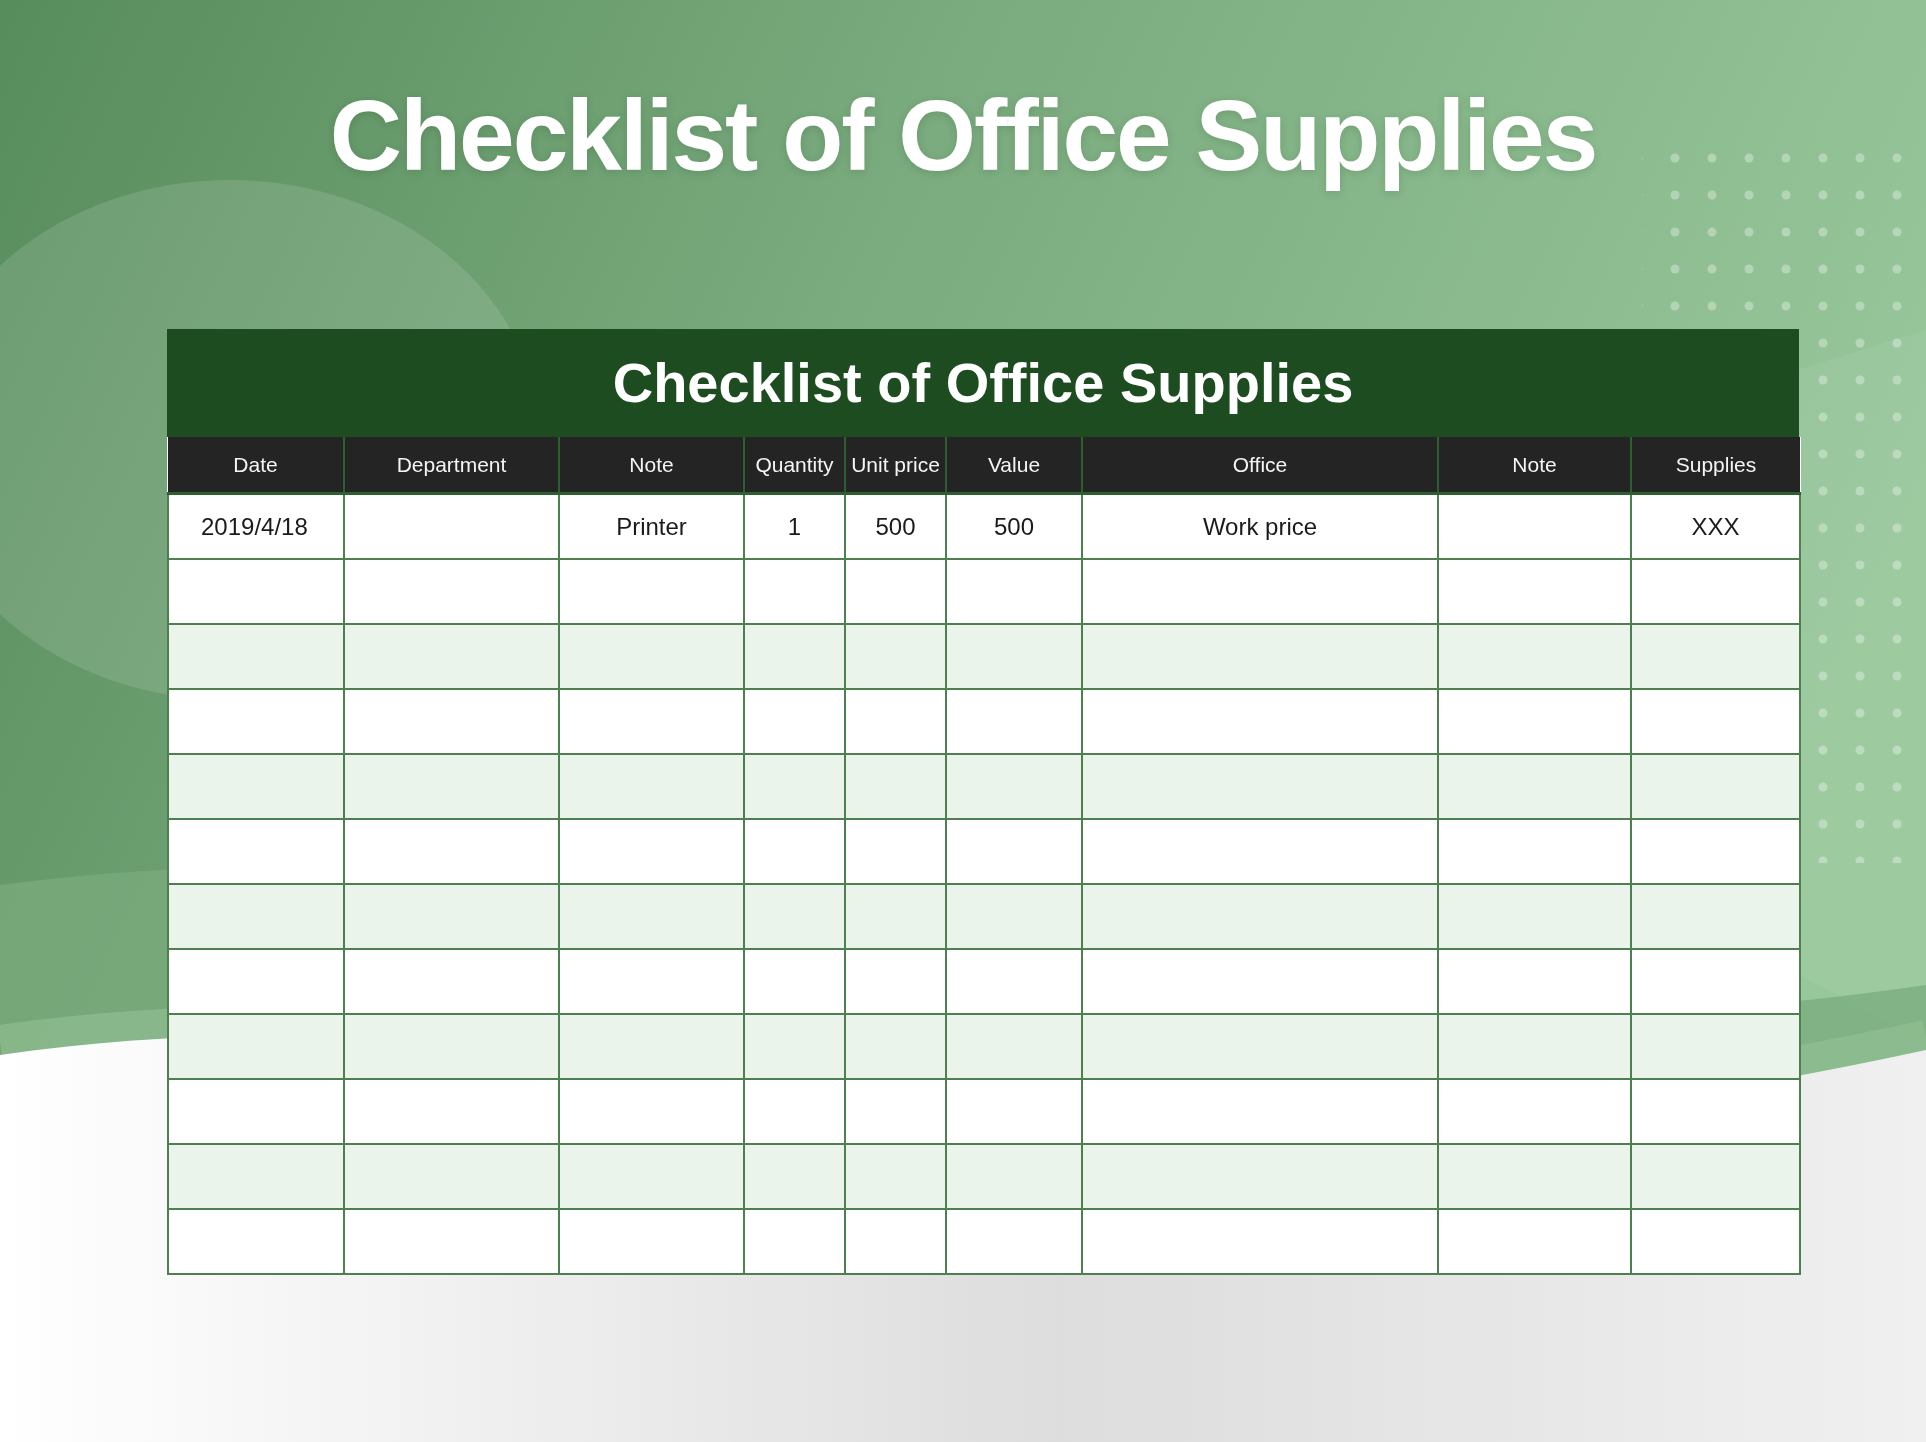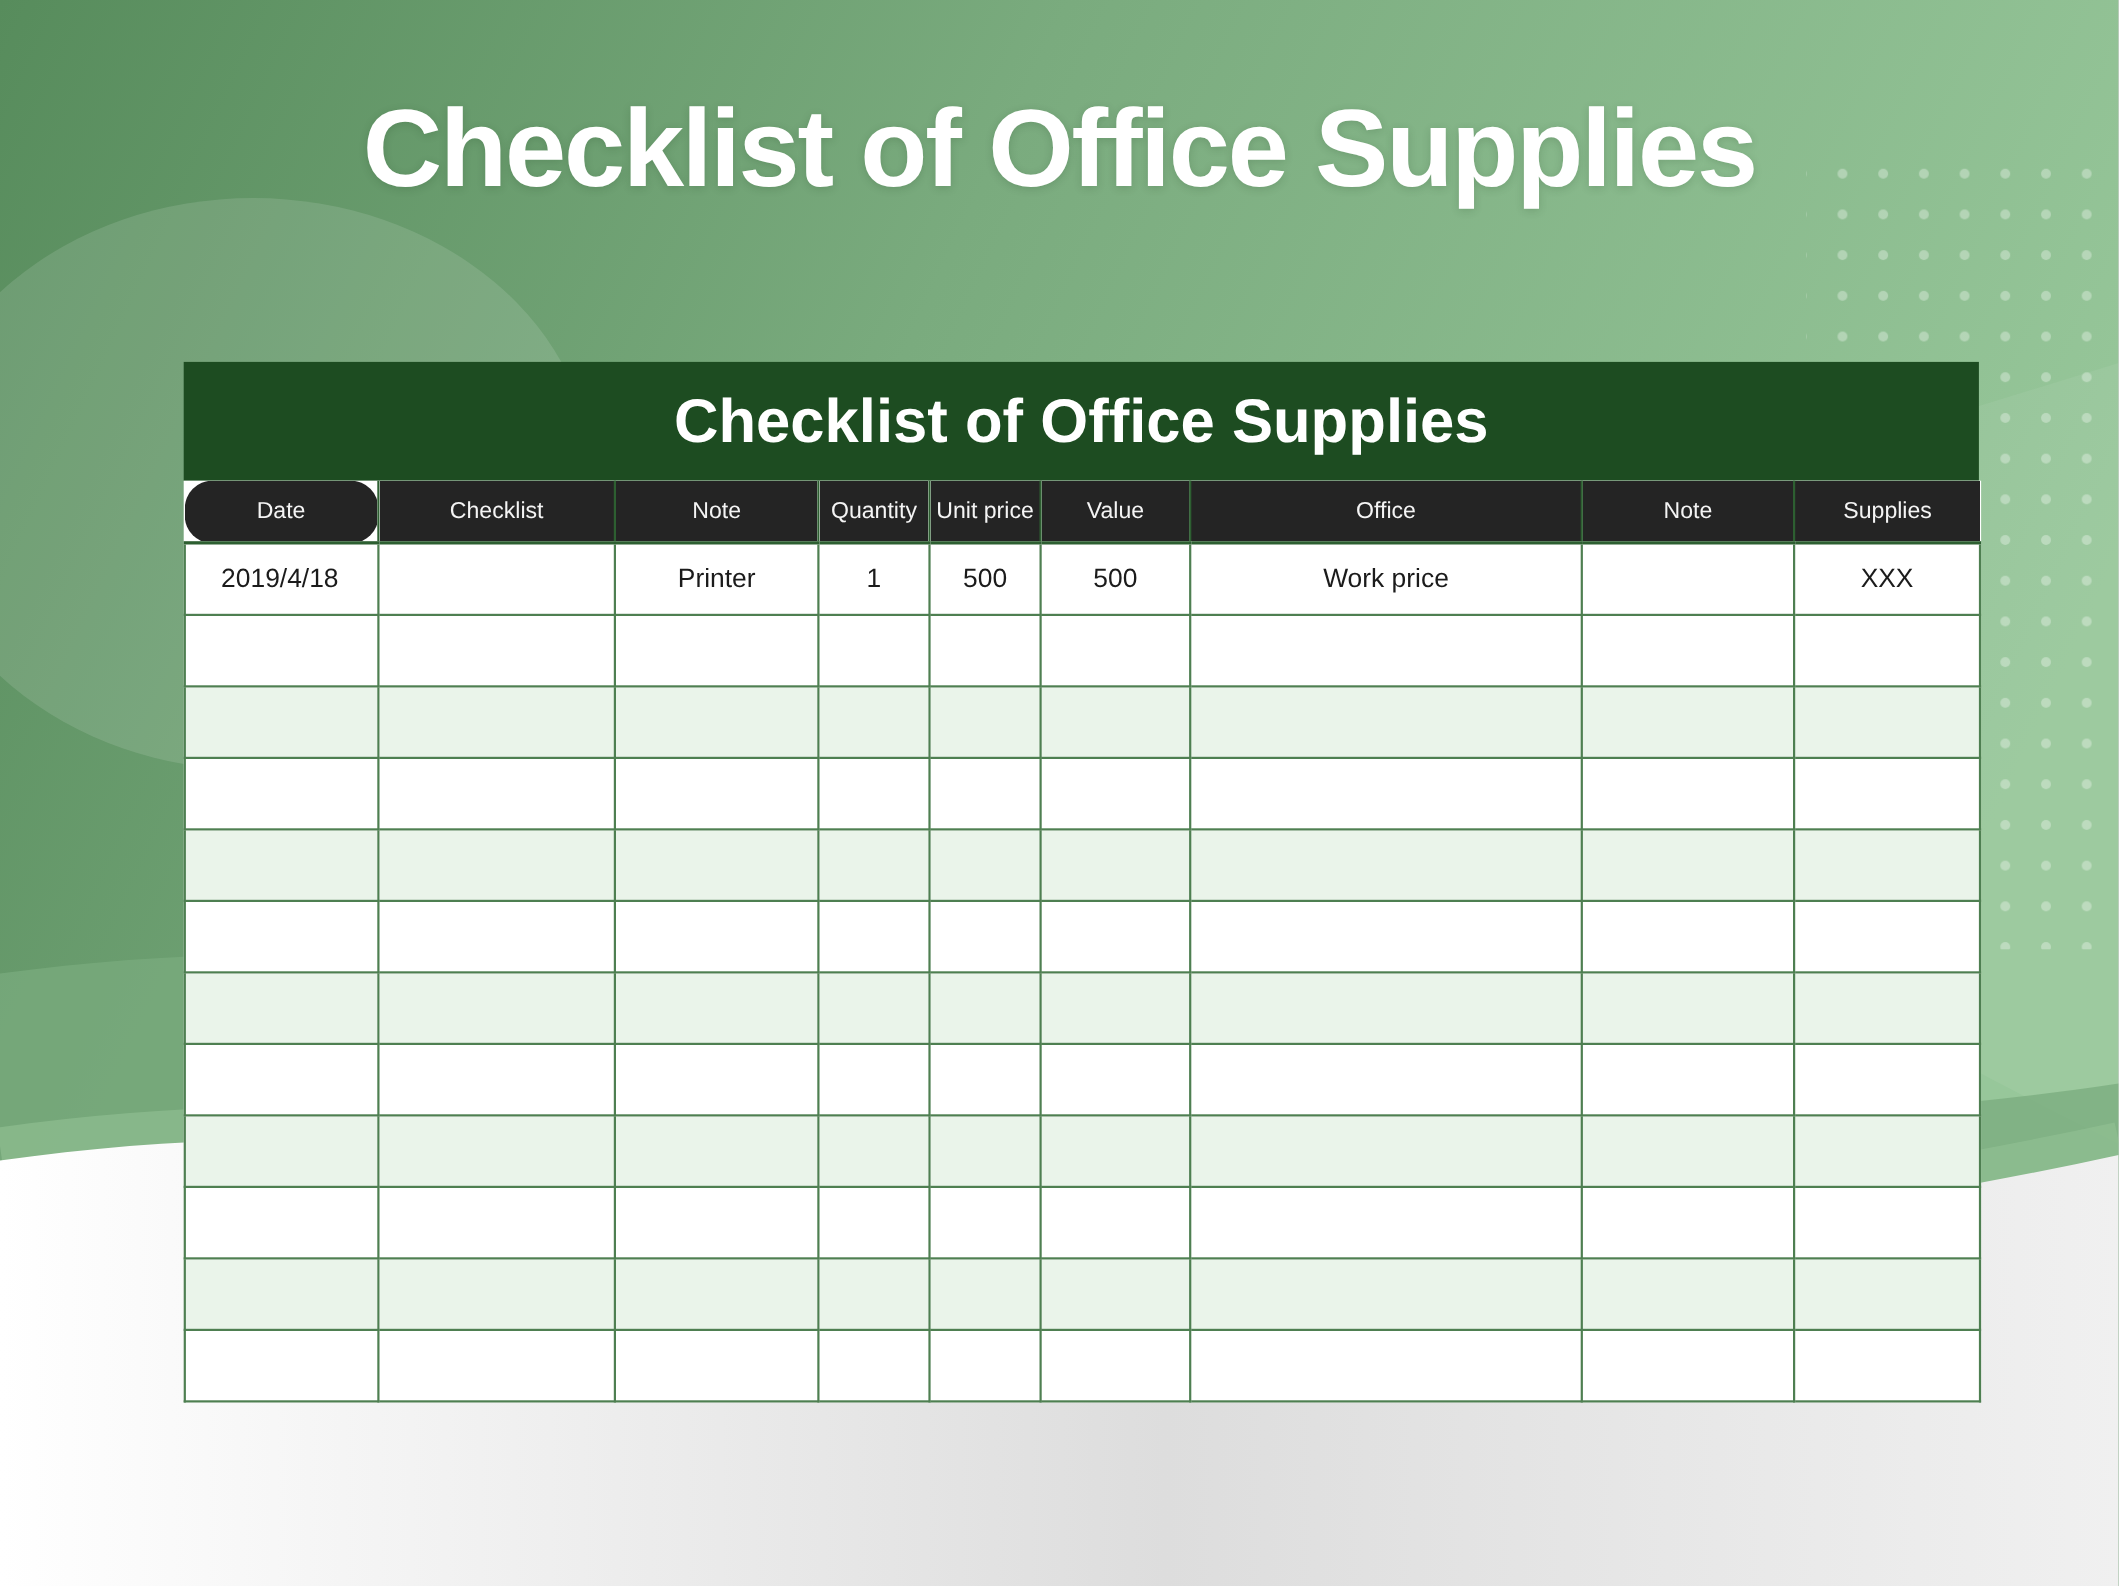--- a/index.html
+++ b/index.html
@@ -49,21 +49,21 @@
     font-size:21px;
     font-weight:400;
     height:55px;
     padding:0;
     text-align:center;
     border-left:2px solid var(--header-sep,#2d5f31);
     border-bottom:3px solid var(--header-sep,#2d5f31);
     overflow:hidden;
     white-space:nowrap;
   }
-  table.grid th:first-child{border-left:none;border-radius:25px;}
+  table.grid th:first-child{border-left:none;}
   table.grid td{
     height:63px;
     padding:0;
     font-size:24px;
     color:#1b1b1b;
     text-align:center;
     border:2px solid var(--grid-green,#4e7f51);
     overflow:hidden;
     white-space:nowrap;
   }
@@ -123,21 +123,21 @@
         <col style="width:101px">
           <col style="width:101px">
           <col style="width:136px">
         <col style="width:356px">
           <col style="width:193px">
           <col style="width:169px">
       </colgroup>
       <thead>
         <tr id="header-row">
             <th>Date</th>
-            <th>Checklist</th>
+            <th>Department</th>
             <th>Note</th>
             <th>Quantity</th>
             <th>Unit price</th>
             <th>Value</th>
             <th>Office</th>
             <th>Note</th>
             <th>Supplies</th>
           </tr>
       </thead>
       <tbody id="body-rows">

